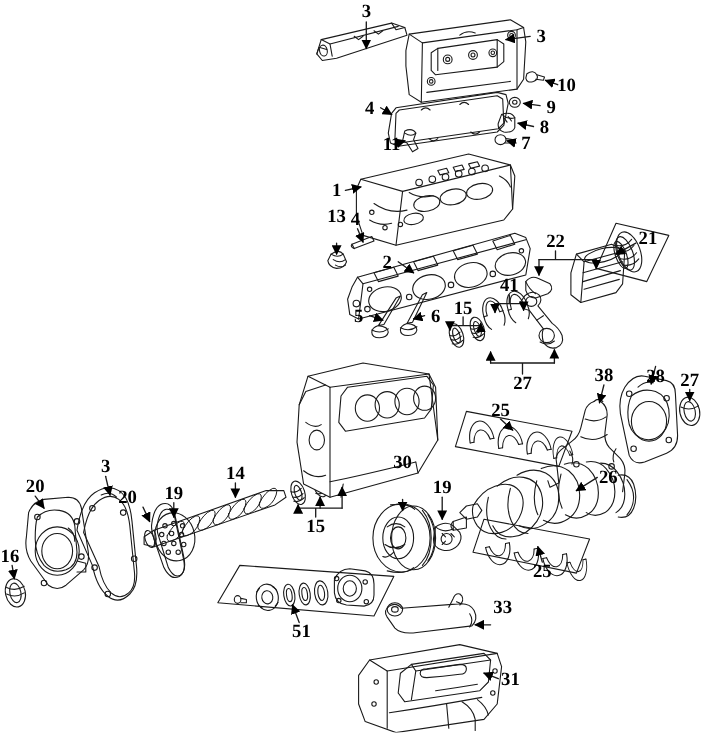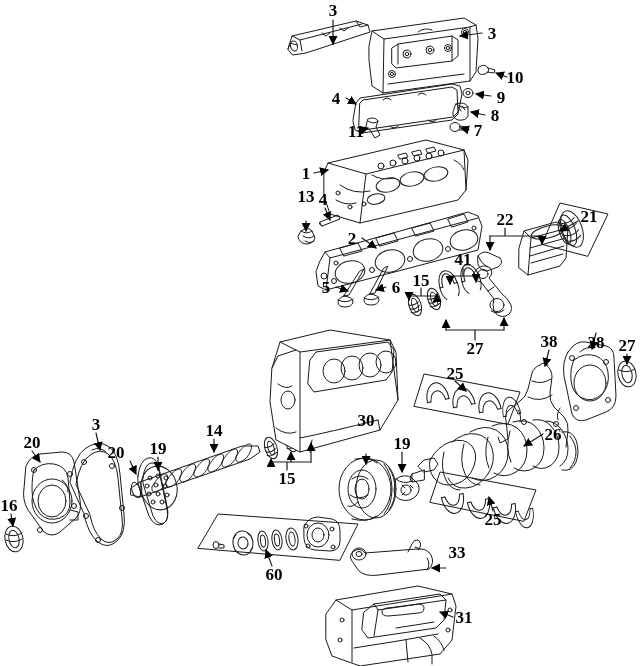--- a/index.html
+++ b/index.html
@@ -585,17 +585,17 @@
 <div class="lbl" style="left:493px;top:519px">25</div>
 <div class="lbl" style="left:32px;top:442px">20</div>
 <div class="lbl" style="left:96px;top:424px">3</div>
 <div class="lbl" style="left:116px;top:452px">20</div>
 <div class="lbl" style="left:158px;top:448px">19</div>
 <div class="lbl" style="left:214px;top:430px">14</div>
 <div class="lbl" style="left:9px;top:505px">16</div>
 <div class="lbl" style="left:287px;top:478px">15</div>
 <div class="lbl" style="left:366px;top:420px">30</div>
 <div class="lbl" style="left:402px;top:443px">19</div>
-<div class="lbl" style="left:274px;top:574px">60</div>
+<div class="lbl" style="left:274px;top:574px">51</div>
 <div class="lbl" style="left:457px;top:552px">33</div>
 <div class="lbl" style="left:464px;top:617px">31</div>
 
 </div>
 
 </body></html>

